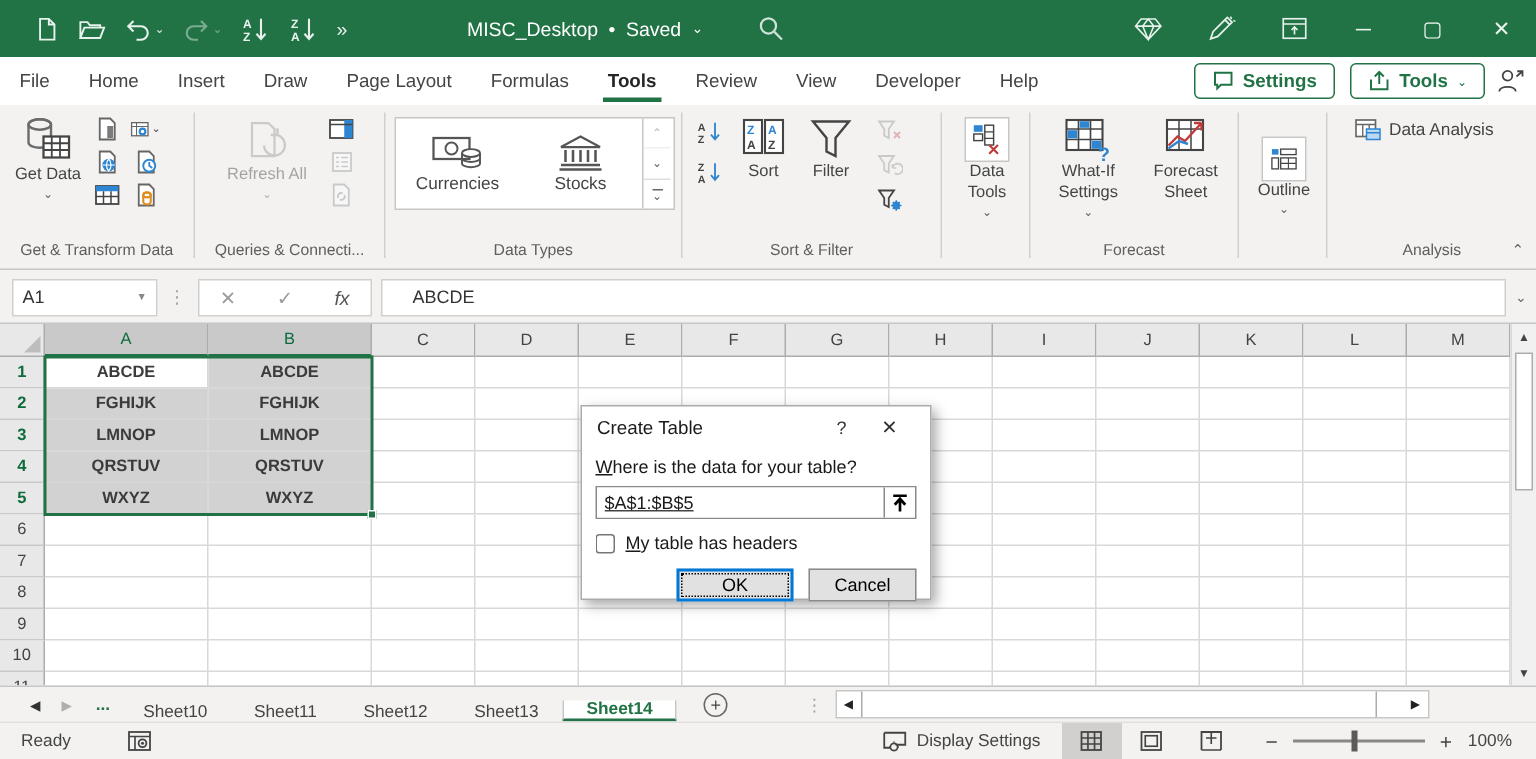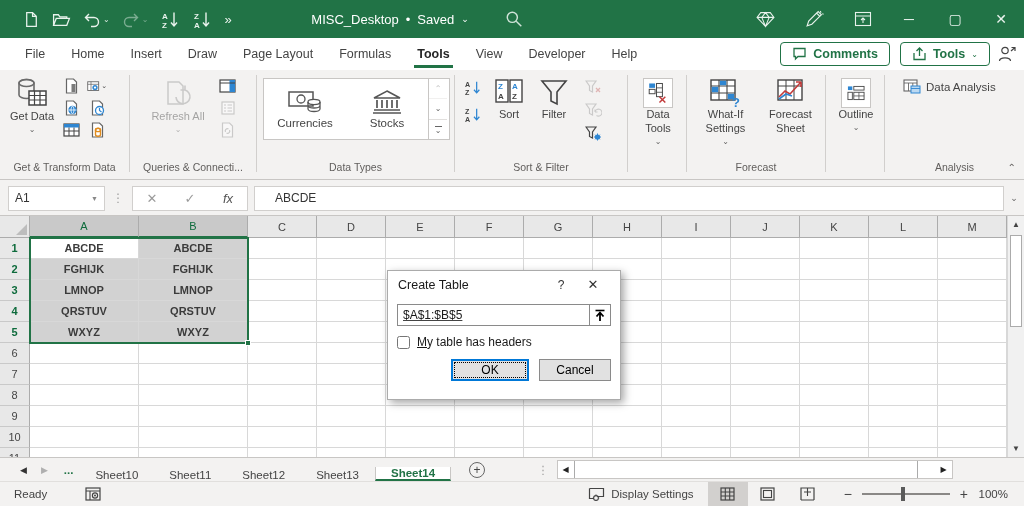--- a/index.html
+++ b/index.html
@@ -203,38 +203,39 @@
           <path d="M1.5 5 H16.5 M9 12 V7 M7 9 L9 7 L11 9" fill="none" stroke="#E8F2EC" stroke-width="1.1"></path>
         </svg>
     </div>
     <div class="tb-ico">─</div>
     <div class="tb-ico">▢</div>
     <div class="tb-ico">✕</div>
   </div>
 </div>
 
 <div class="tabrow">
-  <div id="ribbontabs" style="display:flex;align-items:center;padding-left:12px;">
+  <div id="ribbontabs" style="display:flex;align-items:center;padding-left:0;">
       <div class="rtab">File</div>
       <div class="rtab">Home</div>
       <div class="rtab">Insert</div>
       <div class="rtab">Draw</div>
       <div class="rtab">Page Layout</div>
       <div class="rtab">Formulas</div>
       <div class="rtab active">Tools</div>
+      <div class="rtab">Review</div>
       <div class="rtab">View</div>
       <div class="rtab">Developer</div>
       <div class="rtab">Help</div>
     </div>
   <div class="tabspacer"></div>
   <div class="pill">
     <svg width="15" height="14" viewBox="0 0 15 14">
         <path d="M2 1.5 H13 V9.5 H6 L3.5 12 V9.5 H2 Z" fill="none" stroke="#217346" stroke-width="1.3"></path>
       </svg>
-    <span>Comments</span>
+    <span>Settings</span>
   </div>
   <div class="pill">
     <svg width="15" height="14" viewBox="0 0 15 14">
         <path d="M2 6 V12.5 H13 V6 M7.5 9 V1.5 M4.5 4 L7.5 1 L10.5 4" fill="none" stroke="#217346" stroke-width="1.3"></path>
       </svg>
     <span>Tools</span>
     <span class="chev" style="font-size:8px">⌄</span>
   </div>
   <div class="person">
     <svg width="20" height="18" viewBox="0 0 20 18">
@@ -485,21 +486,21 @@
           <path d="M5 21 L12 16 L18 18" fill="none" stroke="#2E86D2" stroke-width="1.6"></path>
         </svg>
         <span>Forecast Sheet</span>
       </div>
     </div>
     <div class="glabel">Forecast</div>
   </div>
   <div class="gsep"></div>
 
   <div class="group" style="width:58px">
-    <div class="gcontent" style="justify-content:center;">
+    <div class="gcontent" style="justify-content:center;align-items:center;">
       <div class="bigbtn">
         <svg width="30" height="30" viewBox="0 0 30 30" style="border:1px solid #C8C6C4;background:#fff;padding:3px;">
           <rect x="4" y="6" width="6" height="5" fill="#2E86D2"></rect>
           <rect x="12" y="6" width="14" height="5" fill="none" stroke="#444" stroke-width="1.2"></rect>
           <rect x="4" y="14" width="6" height="10" fill="none" stroke="#444" stroke-width="1.2"></rect>
           <rect x="12" y="14" width="14" height="10" fill="none" stroke="#444" stroke-width="1.2"></rect>
           <path d="M12 19 H26 M19 14 V24" stroke="#444" stroke-width="1"></path>
         </svg>
         <span>Outline</span>
         <span class="bchev">⌄</span>
@@ -749,20 +750,21 @@
   <div class="varrow dn">▼</div>
 </div>
 
 <div class="dialog">
   <div class="dtitle">
     <span class="dname">Create Table</span>
     <span class="dhelp">?</span>
     <span class="dclose">✕</span>
   </div>
   <div class="dbody">
+    <div class="dprompt"><span class="u">W</span><span>here is the data for your table?</span></div>
     <div class="rangewrap">
       <input class="rangeinput" type="text" value="$A$1:$B$5" style="">
       <div class="rangebtn">
         <svg width="12" height="13" viewBox="0 0 12 13">
             <path d="M1.5 1.5 H10.5" stroke="#000" stroke-width="1.6"></path>
             <path d="M6 12 V4 M2.5 7.5 L6 3.5 L9.5 7.5" fill="none" stroke="#000" stroke-width="1.8"></path>
           </svg>
       </div>
     </div>
     <label class="chkrow">

